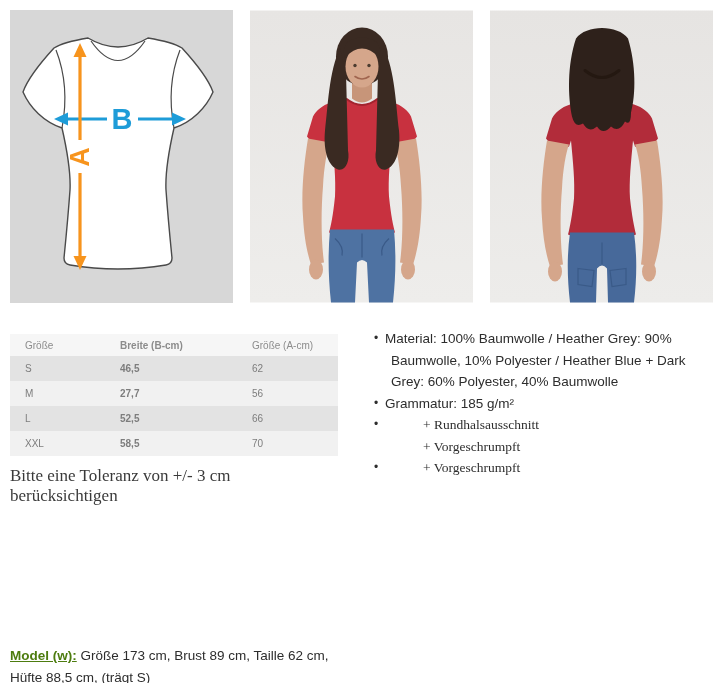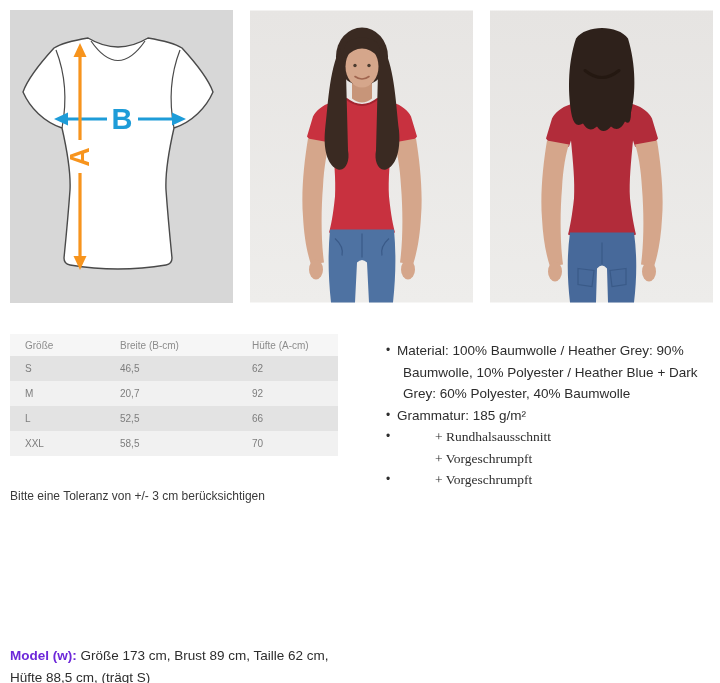--- a/index.html
+++ b/index.html
@@ -40,36 +40,36 @@
 
   
   .left-col { position: absolute; left: 10px; top: 334px; width: 328px; }
   table.sizes { width: 100%; border-collapse: collapse; font-size: 10px; }
   table.sizes th {
     background: #f6f6f6; color: #8c8c8c; font-weight: normal;
     text-align: left; padding: 4px 0; height: 22px;
   }
   table.sizes td { color: #7d7d7d; padding: 5px 0; height: 25px; }
   table.sizes th:first-child, table.sizes td:first-child { padding-left: 15px; width: 110px; }
-  table.sizes th:nth-child(2), table.sizes td:nth-child(2) { width: 132px; }
+  table.sizes th:nth-child(2), table.sizes td:nth-child(2) { width: 132px; font-weight: bold; }
   table.sizes tbody tr:nth-child(odd) { background: #e3e3e3; }
   table.sizes tbody tr:nth-child(even) { background: #f1f1f1; }
 
-  .tolerance { margin: 33px 0 0 0; font-size: 12px; color: #3a3a3a; }
+  .tolerance { margin: 10px 0 0 0; font-size: 17px; color: #3a3a3a; font-family: Liberation Serif, serif; }
 
   .model-info {
     position: absolute; left: 10px; top: 631px; width: 348px;
     font-size: 13.5px; line-height: 22px; color: #2d2d2d;
   }
-  .model-info b { color: #6d28d9; }
+  .model-info b { color: #4d7c0f; text-decoration: underline; }
 
   
   .right-col { position: absolute; left: 369px; top: 328px; width: 346px; font-size: 13.5px; }
   .intro { margin: 0 0 17px 0; line-height: 18px; color: #2d2d2d; }
-  ul.feature-list { list-style: none; margin: 12px; padding: 0; line-height: 21.5px; color: #2d2d2d; }
+  ul.feature-list { list-style: none; margin: 0; padding: 0; line-height: 21.5px; color: #2d2d2d; }
   ul.feature-list li { position: relative; padding-left: 22px; text-indent: -6px; }
   ul.feature-list li::before {
     content: "\2022";
     position: absolute; left: 5px; top: 0;
     text-indent: 0; font-size: 12px; color: #2d2d2d;
   }
   .sub-line { display: block; padding-left: 32px; text-indent: 0; font-family: Liberation Serif, serif; }
 </style>
 </head>
 <body>
@@ -221,33 +221,33 @@
       </svg>
     </figure>
   </div>
 
   <div class="left-col">
     <table class="sizes">
       <thead>
         <tr>
             <th>Größe</th>
             <th>Breite (B-cm)</th>
-            <th>Hüfte (A-cm)</th>
+            <th>Größe (A-cm)</th>
           </tr>
       </thead>
       <tbody>
           <tr>
             <td>S</td>
             <td>46,5</td>
             <td>62</td>
           </tr>
           <tr>
             <td>M</td>
-            <td>20,7</td>
-            <td>92</td>
+            <td>27,7</td>
+            <td>56</td>
           </tr>
           <tr>
             <td>L</td>
             <td>52,5</td>
             <td>66</td>
           </tr>
           <tr>
             <td>XXL</td>
             <td>58,5</td>
             <td>70</td>

